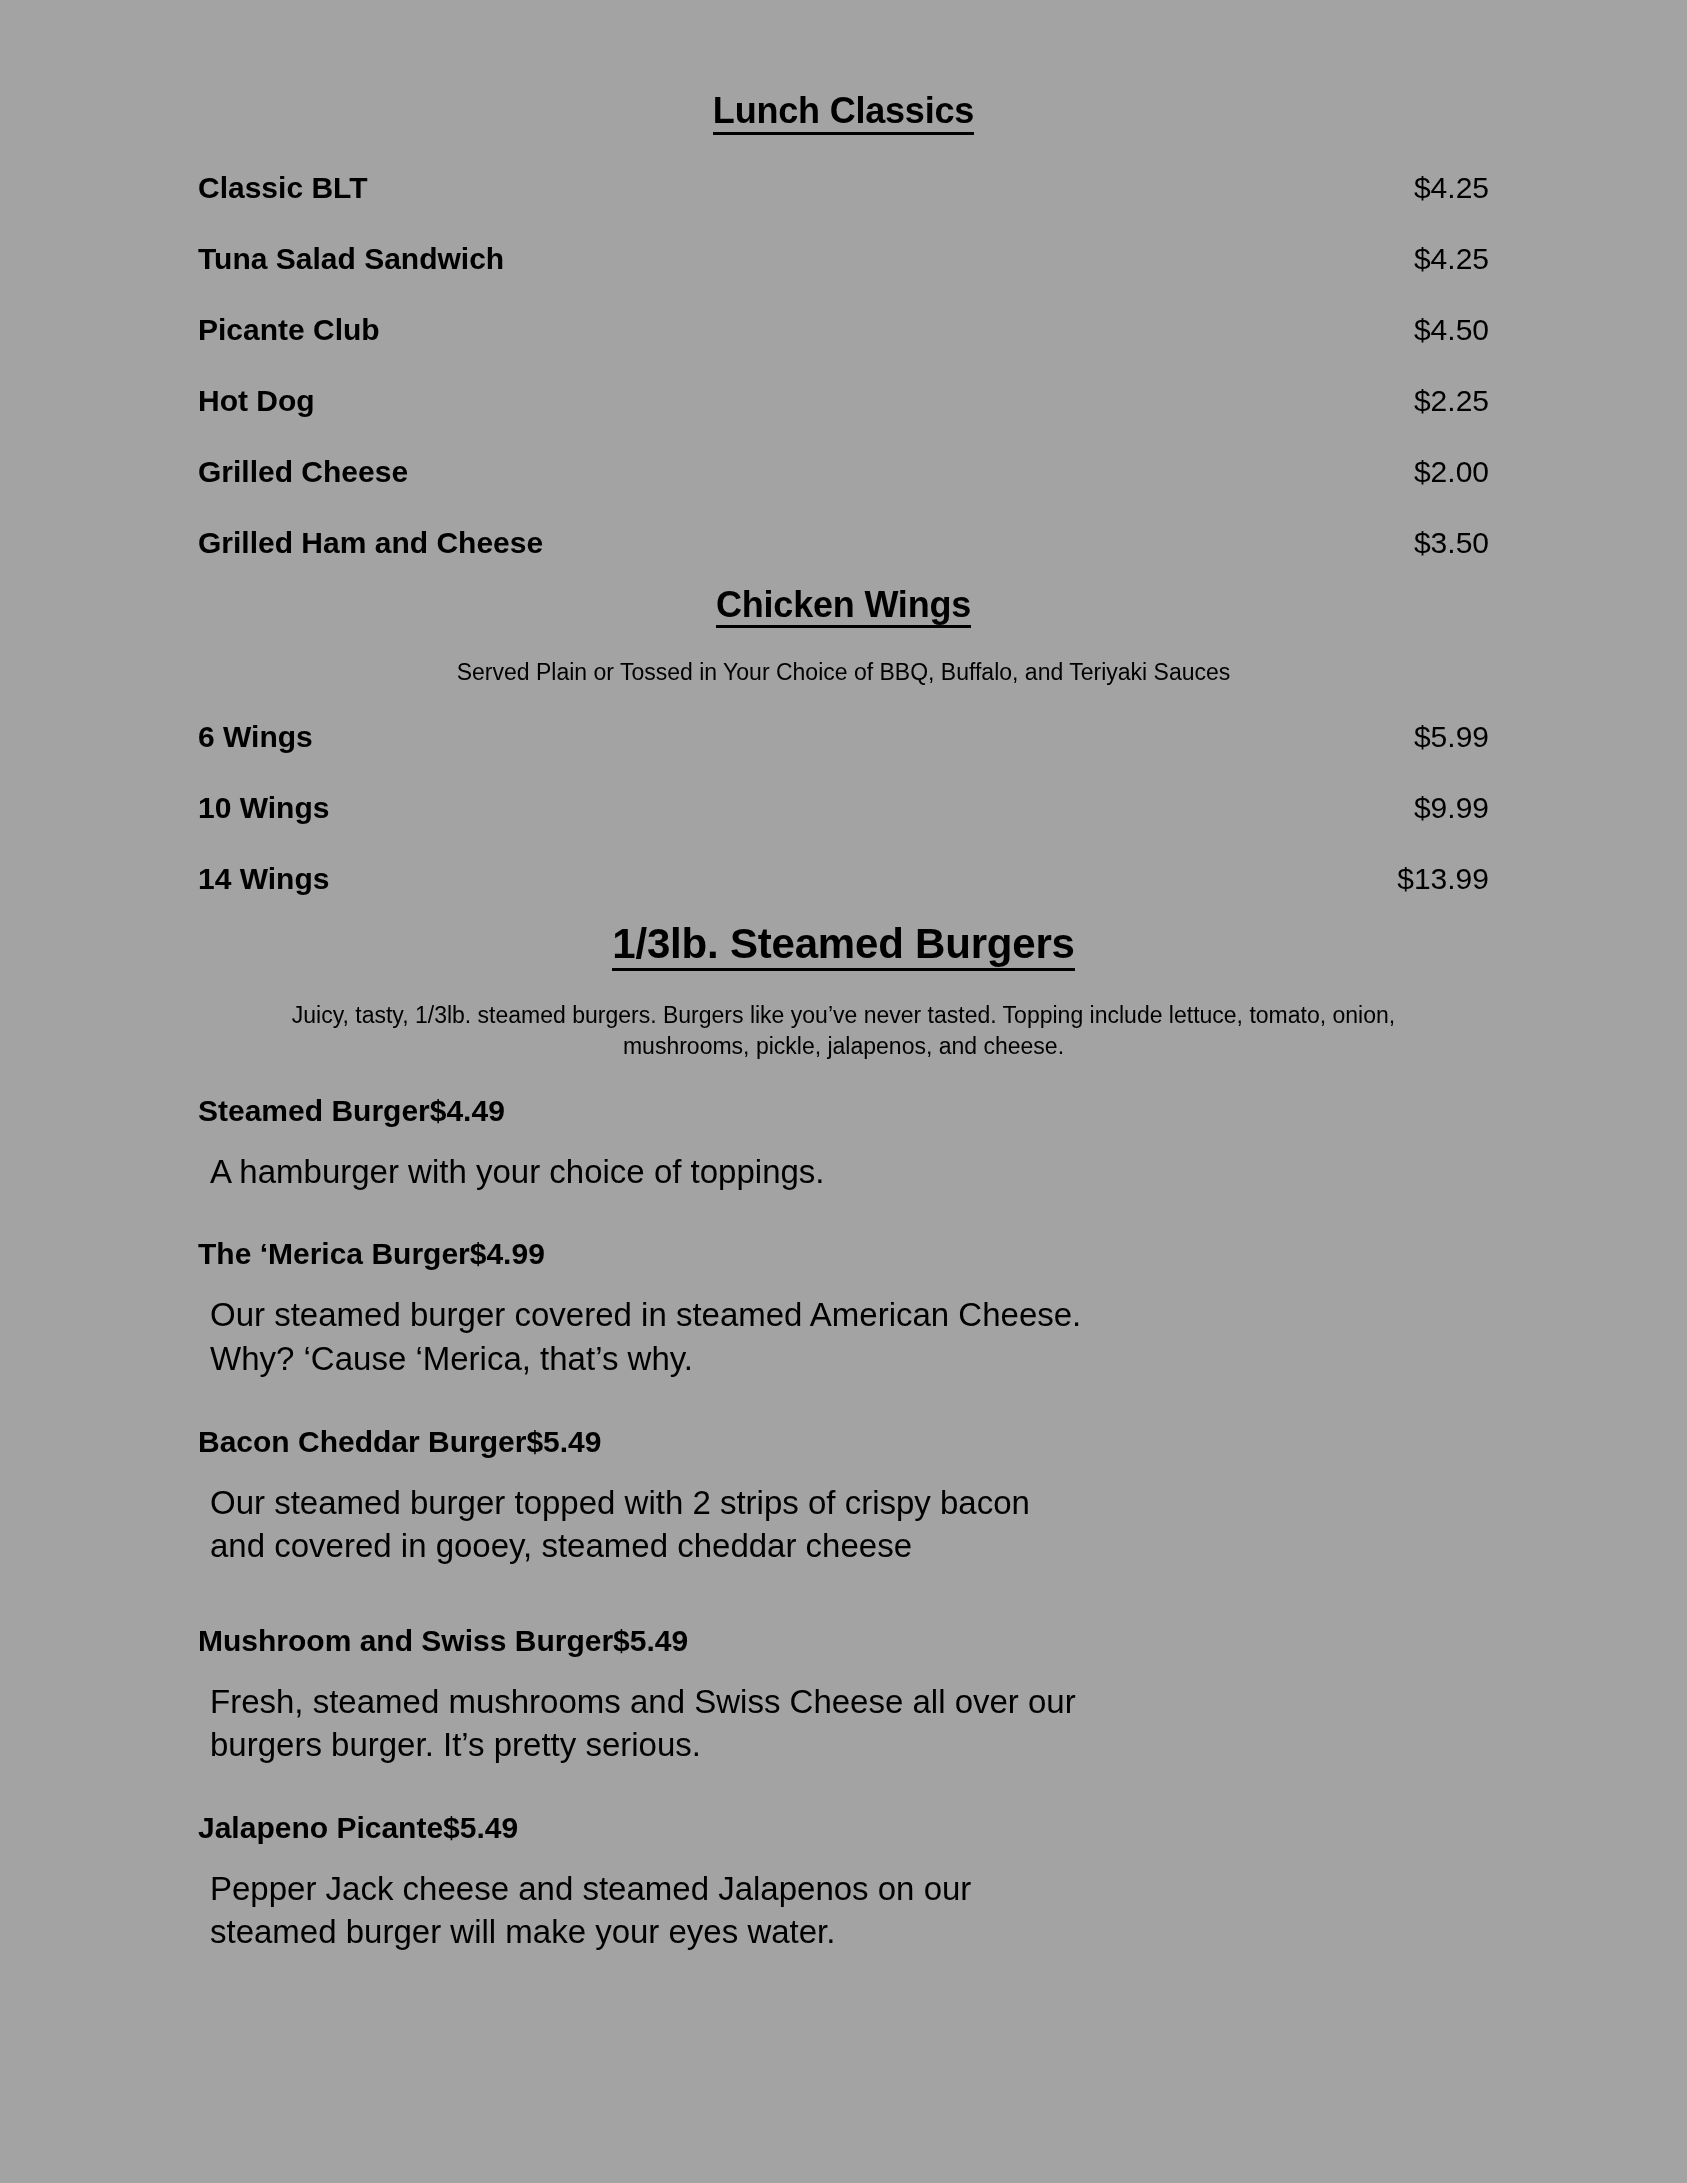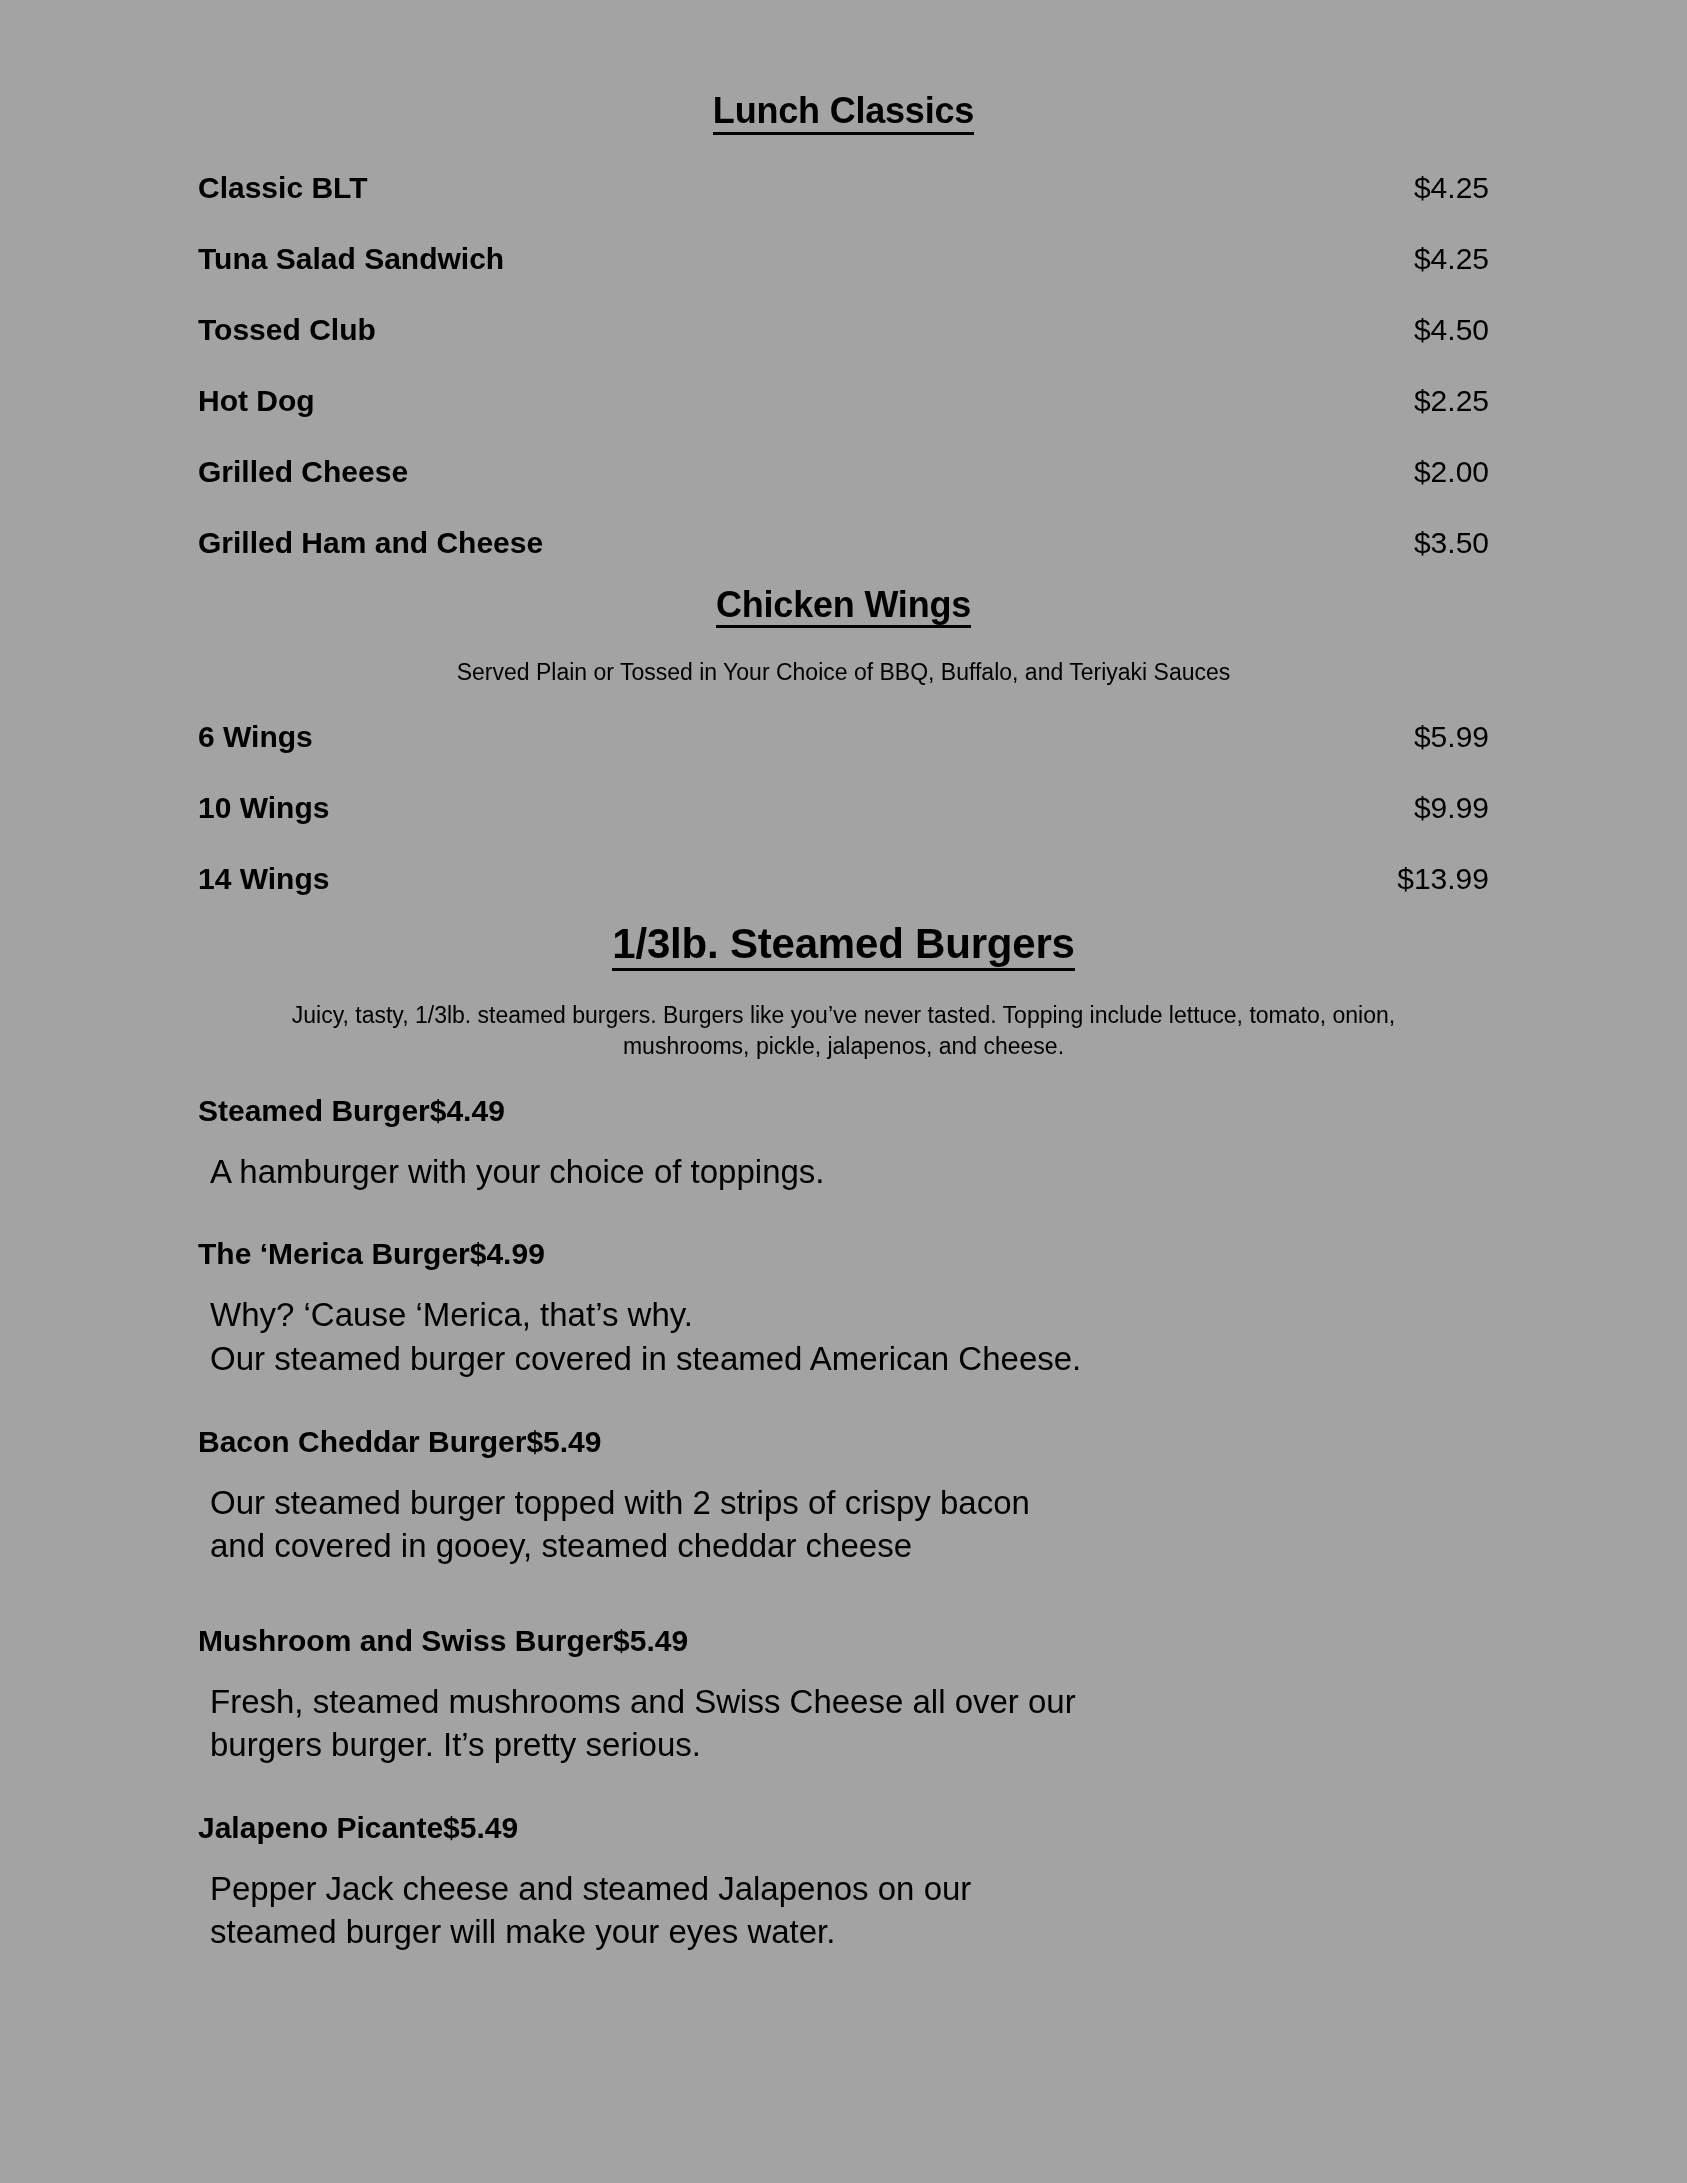--- a/index.html
+++ b/index.html
@@ -128,21 +128,21 @@
   </div>
   <div class="sp-62"></div>
 
   <div class="price-row">
     <span class="name">Tuna Salad Sandwich</span>
     <span class="price">$4.25</span>
   </div>
   <div class="sp-62"></div>
 
   <div class="price-row">
-    <span class="name">Tossed Club</span>
+    <span class="name">Picante Club</span>
     <span class="price">$4.50</span>
   </div>
   <div class="sp-62"></div>
 
   <div class="price-row">
     <span class="name">Hot Dog</span>
     <span class="price">$2.25</span>
   </div>
   <div class="sp-62"></div>
 
@@ -214,22 +214,22 @@
 
   <div class="sp-52"></div>
 
   <div class="item">
     <div class="item-head">
       <span class="name">The ‘Merica Burger</span>
       <span class="price">$4.99</span>
     </div>
     <div class="sp-18"></div>
     <div class="item-desc">
+      <span class="dline">Our steamed burger covered in steamed American Cheese.</span>
       <span class="dline">Why? ‘Cause ‘Merica, that’s why.</span>
-      <span class="dline">Our steamed burger covered in steamed American Cheese.</span>
     </div>
   </div>
 
   <div class="sp-52"></div>
 
   <div class="item">
     <div class="item-head">
       <span class="name">Bacon Cheddar Burger</span>
       <span class="price">$5.49</span>
     </div>

